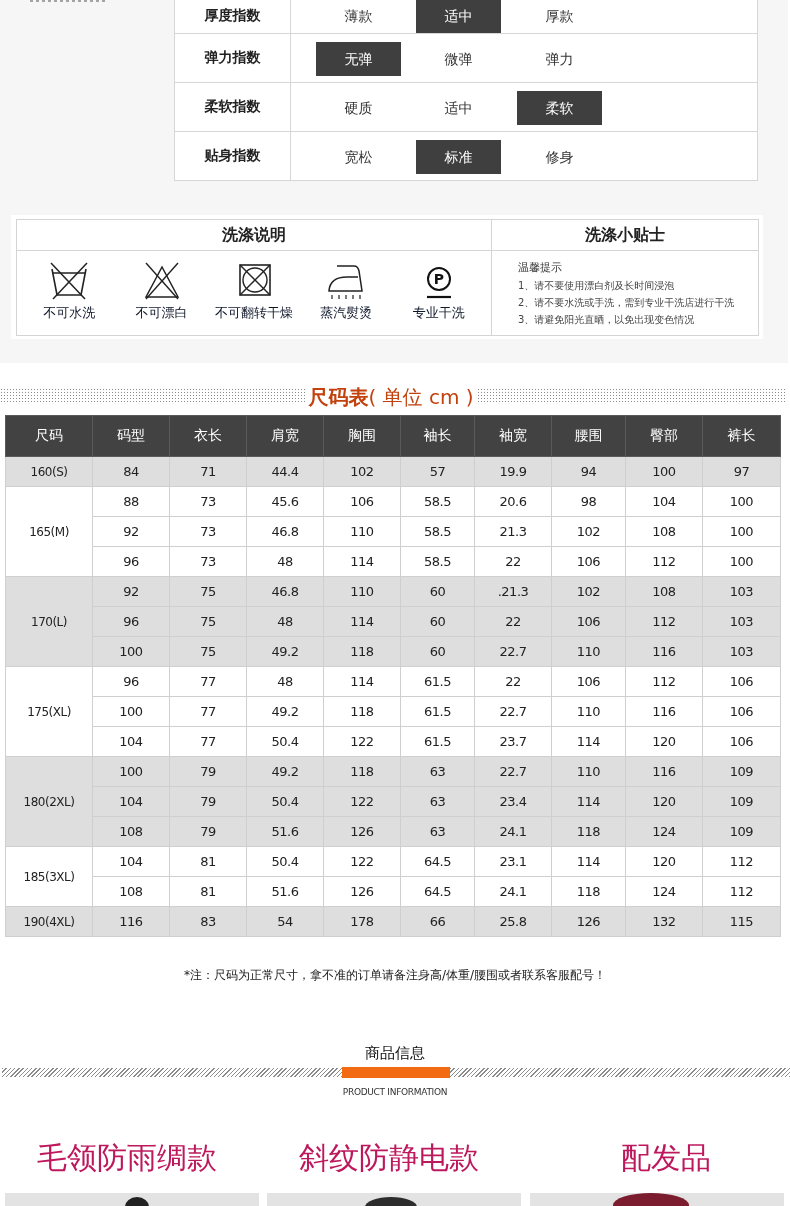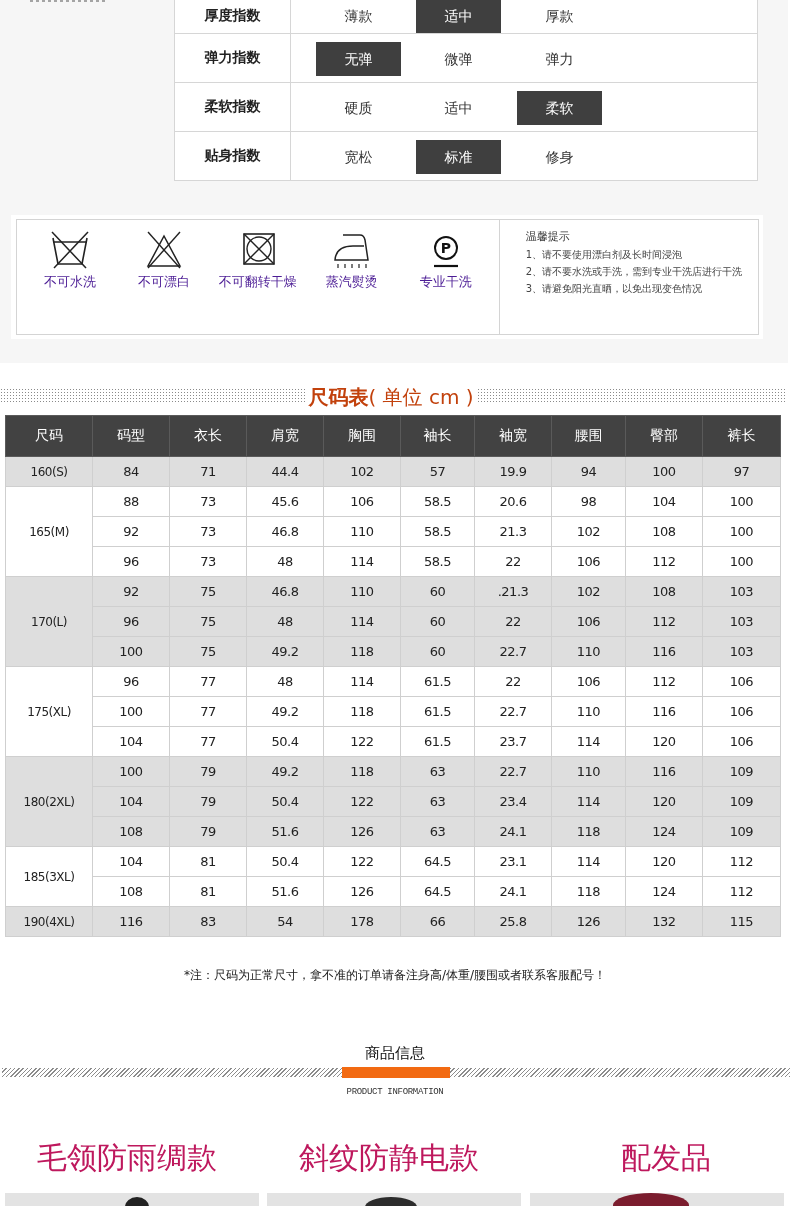--- a/index.html
+++ b/index.html
@@ -22,21 +22,21 @@
   .opt.o2 { left: 226px; }
 
   
   .wash-card { position: absolute; left: 11px; top: 215px; width: 752px; height: 124px; background: #fff; }
   .wash-table { position: absolute; left: 5px; top: 4px; width: 743px; height: 116px; border-collapse: collapse; }
   .wash-table td, .wash-table th { border: 1px solid #d4d4d4; }
   .wash-table th { height: 31px; font-size: 16px; font-weight: bold; color: #222; text-align: center; }
   .wash-icons { display: flex; justify-content: space-around; align-items: flex-start; padding: 10px 6px 0 6px; height: 84px; }
   .wash-item { display: flex; flex-direction: column; align-items: center; width: 88px; }
   .wash-item svg { display: block; height: 40px; }
-  .wash-item .lbl { font-size: 13px; margin-top: 3px; color: #4c1d95; white-space: nowrap; }
+  .wash-item .lbl { font-size: 13px; margin-top: 3px; color: #0f172a; white-space: nowrap; }
   .tips { padding: 8px 0 0 26px; font-size: 10px; color: #444; line-height: 17px; }
   .tips .ttl { font-size: 11px; color: #333; margin-bottom: 1px; }
 
   
   .dotbar { position: absolute; top: 388px; height: 14px;
     background-image: radial-gradient(#8a8a8a 0.8px, transparent 0.9px);
     background-size: 3px 3px; }
   .dotbar.left { left: 0; width: 305px; }
   .dotbar.right { left: 477px; width: 310px; }
   .size-title { position: absolute; left: 305px; width: 172px; top: 384px; text-align: center; font-size: 20px; color: #c2410c; }
@@ -52,21 +52,21 @@
 
   .note { position: absolute; left: 0; width: 790px; top: 967px; text-align: center; font-size: 12px; color: #222; }
 
   
   .pi-title { position: absolute; left: 0; width: 790px; top: 1044px; text-align: center; font-size: 15px; color: #111; }
   .hatch { position: absolute; top: 1068px; height: 9px;
     background: repeating-linear-gradient(-45deg, #8c8c8c 0 1px, #ffffff 1px 3px); }
   .hatch.left { left: 2px; width: 340px; }
   .hatch.right { left: 450px; width: 340px; }
   .orange-bar { position: absolute; left: 342px; top: 1067px; width: 108px; height: 11px; background: #f26a12; }
-  .pi-sub { position: absolute; left: 0; width: 790px; top: 1087px; text-align: center; font-size: 9px; color: #333; letter-spacing: -0.3px; font-family: Liberation Mono, monospace; }
+  .pi-sub { position: absolute; left: 0; width: 790px; top: 1087px; text-align: center; font-size: 9px; color: #333; letter-spacing: -0.3px; }
 
   
   .cat { position: absolute; top: 1138px; width: 254px; text-align: center; font-size: 30px; color: #be185d; }
   .cat.c0 { left: 0; } .cat.c1 { left: 262px; } .cat.c2 { left: 524px; width: 284px; }
   .thumb { position: absolute; top: 1193px; height: 20px; width: 254px; background: #e3e3e3; overflow: hidden; }
   .thumb.t0 { left: 5px; } .thumb.t1 { left: 267px; } .thumb.t2 { left: 530px; }
   .thumb .obj { position: absolute; top: 4px; border-radius: 50% 50% 0 0; }
   .t0 .obj { left: 120px; width: 24px; height: 20px; background: #222; }
   .t1 .obj { left: 98px; width: 52px; height: 20px; background: #2c2c2c; }
   .t2 .obj { left: 83px; width: 76px; height: 24px; background: #7b1d2e; top: 0; }
@@ -110,20 +110,24 @@
             <div class="opt o1 sel">标准</div>
             <div class="opt o2">修身</div>
           </td>
         </tr>
       </tbody>
   </table>
 
   <div class="wash-card">
     <table class="wash-table">
       <tbody>
+          <tr>
+        <th style="width:475px">洗涤说明</th>
+        <th>洗涤小贴士</th>
+      </tr>
       <tr>
         <td style="vertical-align:top">
           <div class="wash-icons">
             <div class="wash-item">
               <svg width="44" height="40" viewBox="0 0 44 40">
                 <path d="M5 8 L10 34 L34 34 L39 8" fill="none" stroke="#222" stroke-width="1.6"></path>
                 <line x1="5" y1="12" x2="39" y2="12" stroke="#222" stroke-width="1.4"></line>
                 <line x1="4" y1="2" x2="38" y2="38" stroke="#222" stroke-width="1.5"></line>
                 <line x1="40" y1="2" x2="6" y2="38" stroke="#222" stroke-width="1.5"></line>
               </svg>

